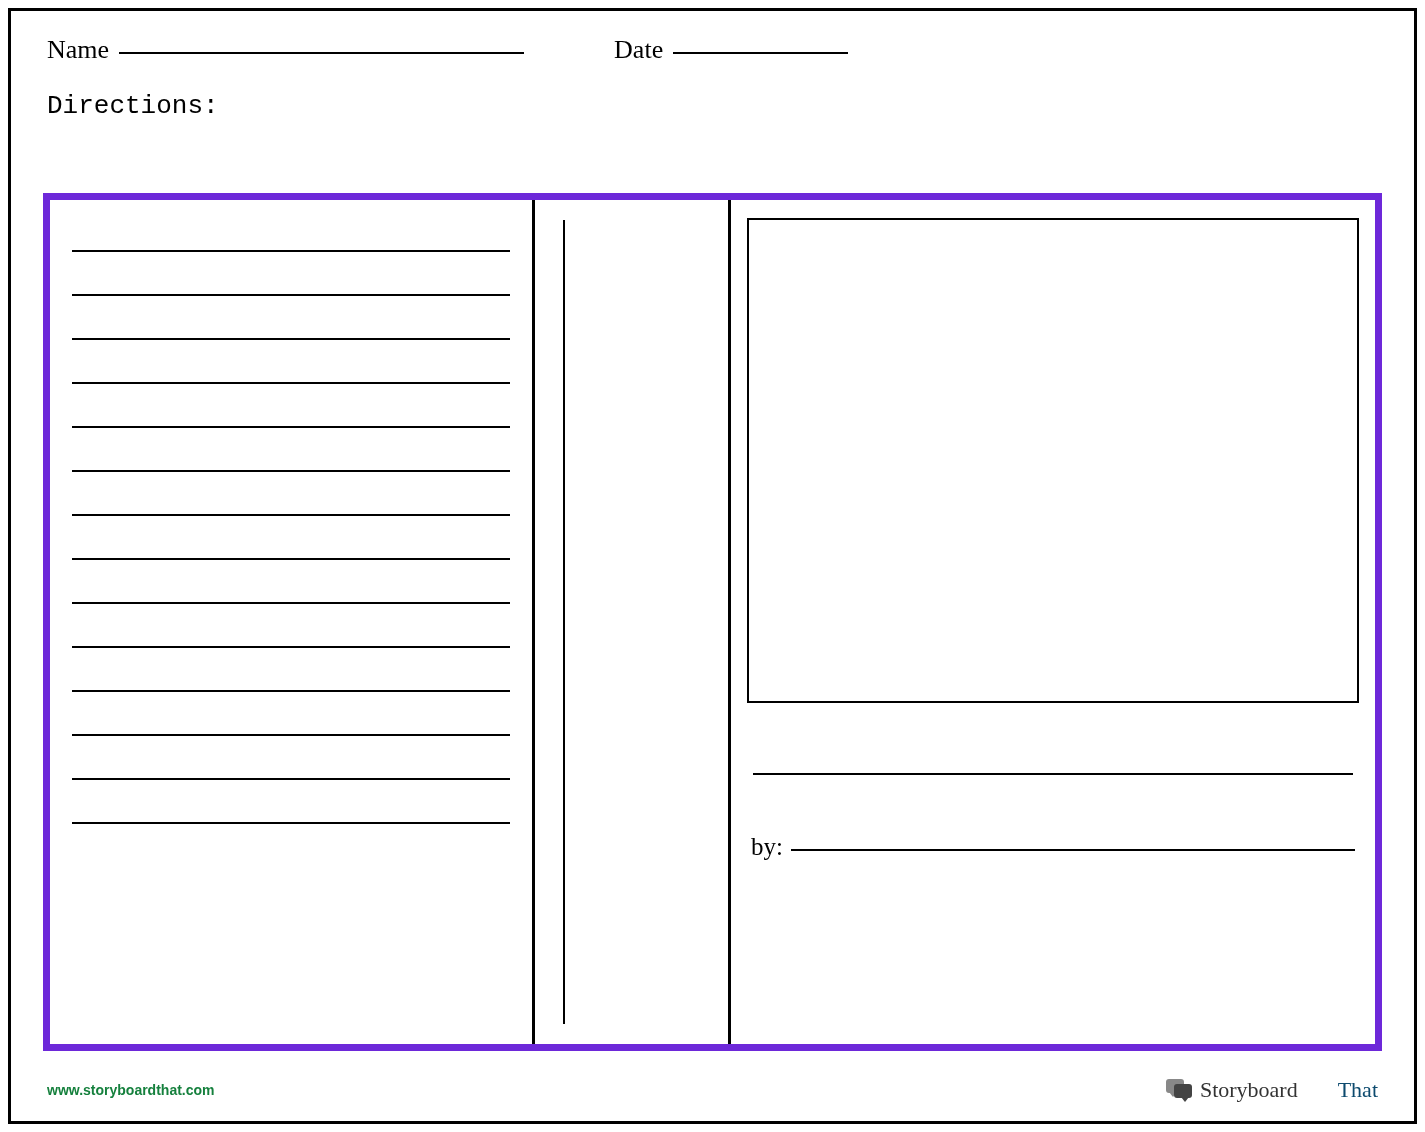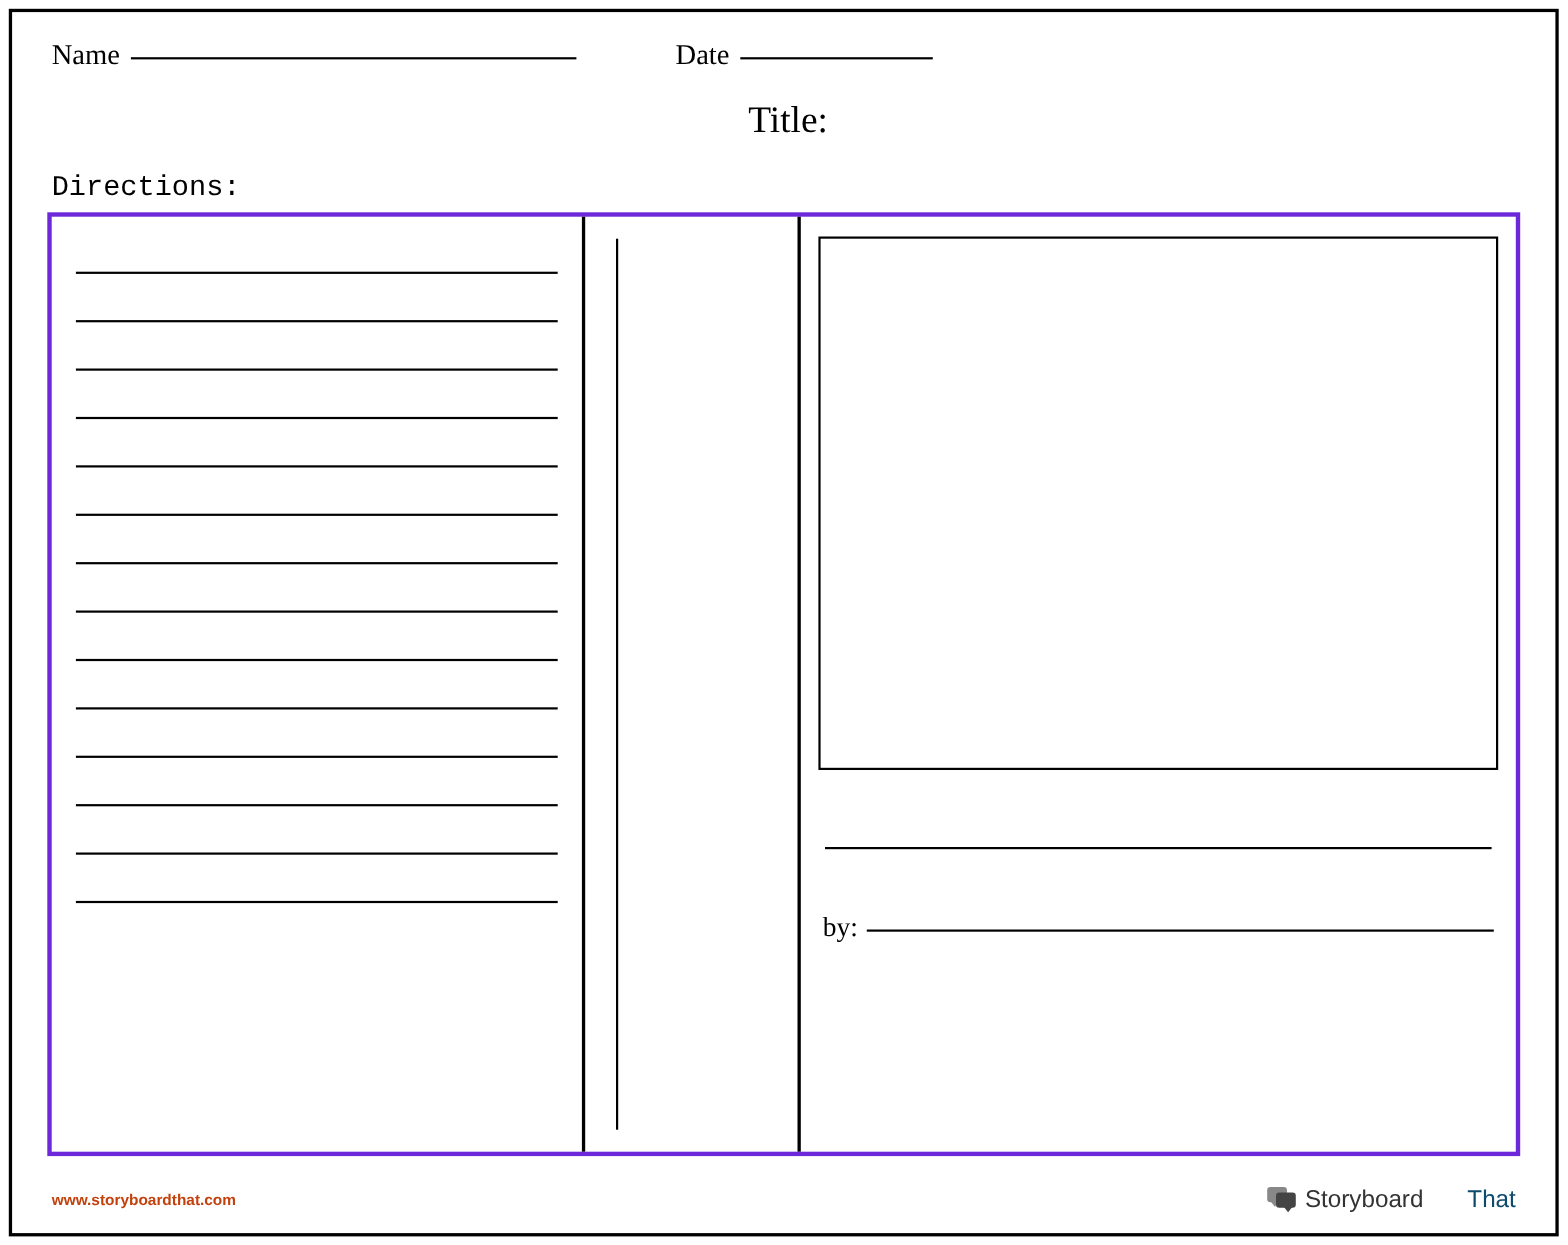--- a/index.html
+++ b/index.html
@@ -78,21 +78,21 @@
     }
     .directions-label {
       font-size: 26px;
     }
     .main-panel {
       position: absolute;
       top: 182px;
       left: 32px;
       right: 32px;
       bottom: 70px;
-      border: 4px solid #6d28d9;
+      border: 7px solid #6d28d9;
       display: flex;
     }
     .left-column {
       flex: 0 0 485px;
       border-right: 3px solid #000;
       padding: 50px 22px 20px 22px;
       display: flex;
       flex-direction: column;
       gap: 42px;
     }
@@ -154,26 +154,26 @@
       left: 36px;
       right: 36px;
       display: flex;
       justify-content: space-between;
       align-items: center;
     }
     .footer-url {
       font-family: Arial, Helvetica, sans-serif;
       font-size: 14px;
       font-weight: bold;
-      color: #c2410c;
+      color: #15803d;
     }
     .footer-logo {
       display: flex;
       align-items: center;
-      font-family: Liberation Sans, sans-serif;
+      font-family: Liberation Serif, serif;
       font-size: 22px;
       color: #333;
     }
     .logo-icon {
       width: 26px;
       height: 22px;
       position: relative;
       margin-right: 8px;
     }
     .logo-icon .bubble-back {
@@ -234,23 +234,20 @@
     <div class="name-date-row">
       <div class="name-field">
         <span class="name-label">Name</span>
         <span class="name-line"></span>
       </div>
       <div class="date-field">
         <span class="date-label">Date</span>
         <span class="date-line"></span>
       </div>
     </div>
-    <div class="title-row">
-      <span class="title-label">Title:</span>
-    </div>
     <div class="directions-row">
       <span class="directions-label">Directions:</span>
     </div>
   </div>
 
   <div class="main-panel">
     <div class="left-column">
       <div class="writing-line"></div>
       <div class="writing-line"></div>
       <div class="writing-line"></div>

